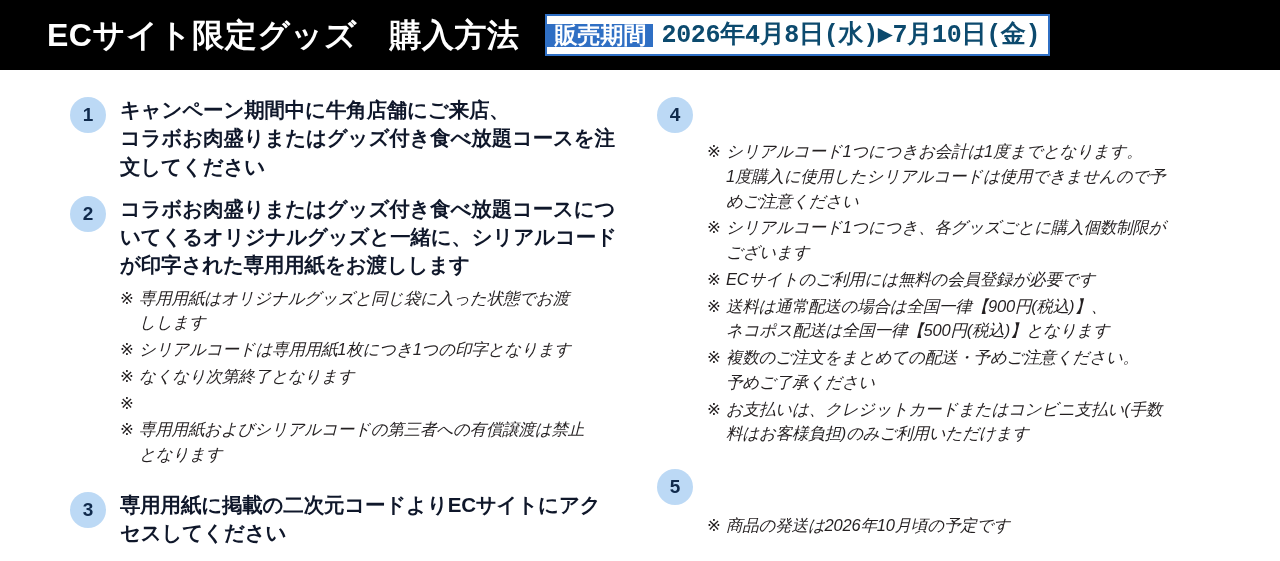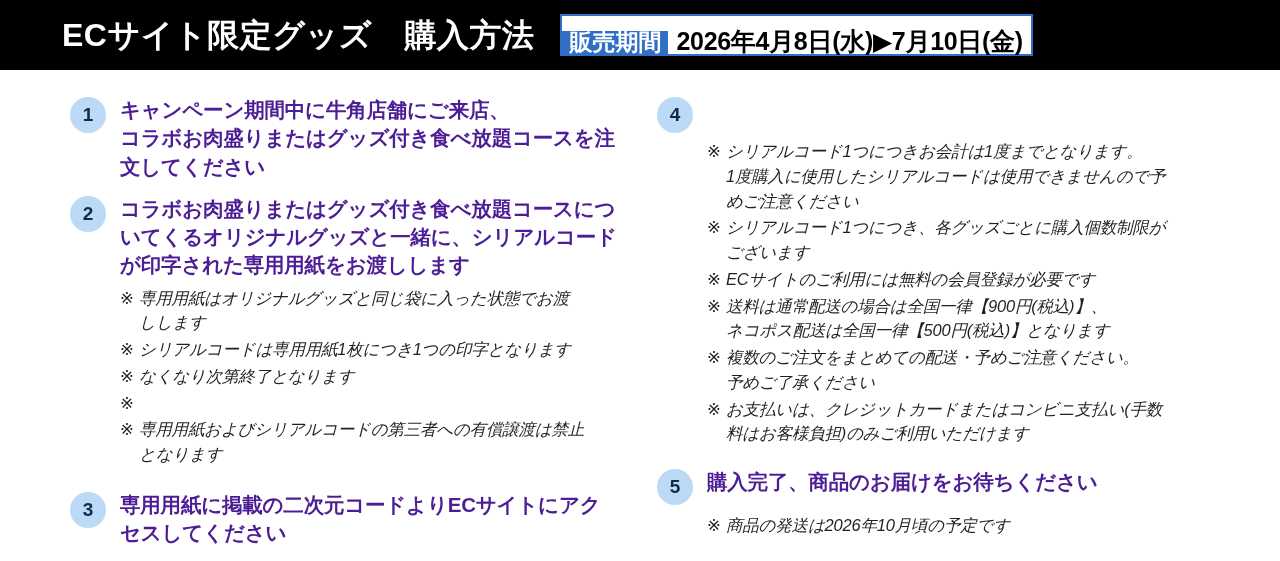--- a/index.html
+++ b/index.html
@@ -19,61 +19,62 @@
   
   .header-bar {
     position: absolute;
     left: 0; top: 0;
     width: 1280px;
     height: 70px;
     background: #000000;
     display: flex;
     align-items: center;
     box-sizing: border-box;
-    padding-left: 62px;
+    padding-left: 47px;
   }
   .header-title {
     color: #ffffff;
     font-size: 32px;
     font-weight: bold;
     letter-spacing: 0.5px;
     white-space: pre;
     line-height: 1;
   }
   .period-badge {
     display: flex;
-    align-items: flex-end;
+    align-items: center;
     margin-left: 26px;
     height: 42px;
     border: 2px solid #2f6fc4;
     box-sizing: border-box;
     background: #ffffff;
   }
   .period-label {
     background: #2f6fc4;
     color: #ffffff;
     font-size: 23px;
     font-weight: bold;
     display: flex;
     align-items: center;
     padding: 0 7px;
     letter-spacing: 0px;
     line-height: 1;
   }
   .period-value {
     background: #ffffff;
-    color: #000000;
+    color: #0c4a6e;
     font-size: 25px;
     font-weight: bold;
     display: flex;
     align-items: center;
     padding: 0 8px 0 8px;
     letter-spacing: -0.3px;
     line-height: 1;
     white-space: pre;
+    font-family: Liberation Mono, monospace;
   }
 
   
   .content {
     position: absolute;
     top: 70px;
     left: 0;
     width: 1280px;
     height: 491px;
     display: flex;
@@ -108,21 +109,21 @@
     background: #bcd9f5;
     color: #102a4c;
     font-size: 19px;
     font-weight: bold;
     display: flex;
     align-items: center;
     justify-content: center;
     margin-top: 1px;
   }
   .step-title {
-    color: #4c1d95;
+    color: #0f172a;
     font-size: 20.5px;
     font-weight: bold;
     line-height: 1.38;
     margin-left: 14px;
     white-space: pre-line;
     letter-spacing: -0.2px;
   }
   .notes {
     margin-top: 6px;
     color: #231f20;
@@ -258,21 +259,20 @@
           <span class="note-mark">※</span>
           <span class="note-text">お支払いは、クレジットカードまたはコンビニ支払い(手数
 料はお客様負担)のみご利用いただけます</span>
         </div>
       </div>
     </div>
 
     <div class="step step-right-5">
       <div class="step-head">
         <div class="badge">5</div>
-        <div class="step-title">購入完了、商品のお届けをお待ちください</div>
       </div>
       <div class="notes compact">
         <div class="note">
           <span class="note-mark">※</span>
           <span class="note-text">商品の発送は2026年10月頃の予定です</span>
         </div>
       </div>
     </div>
 
   </div>

